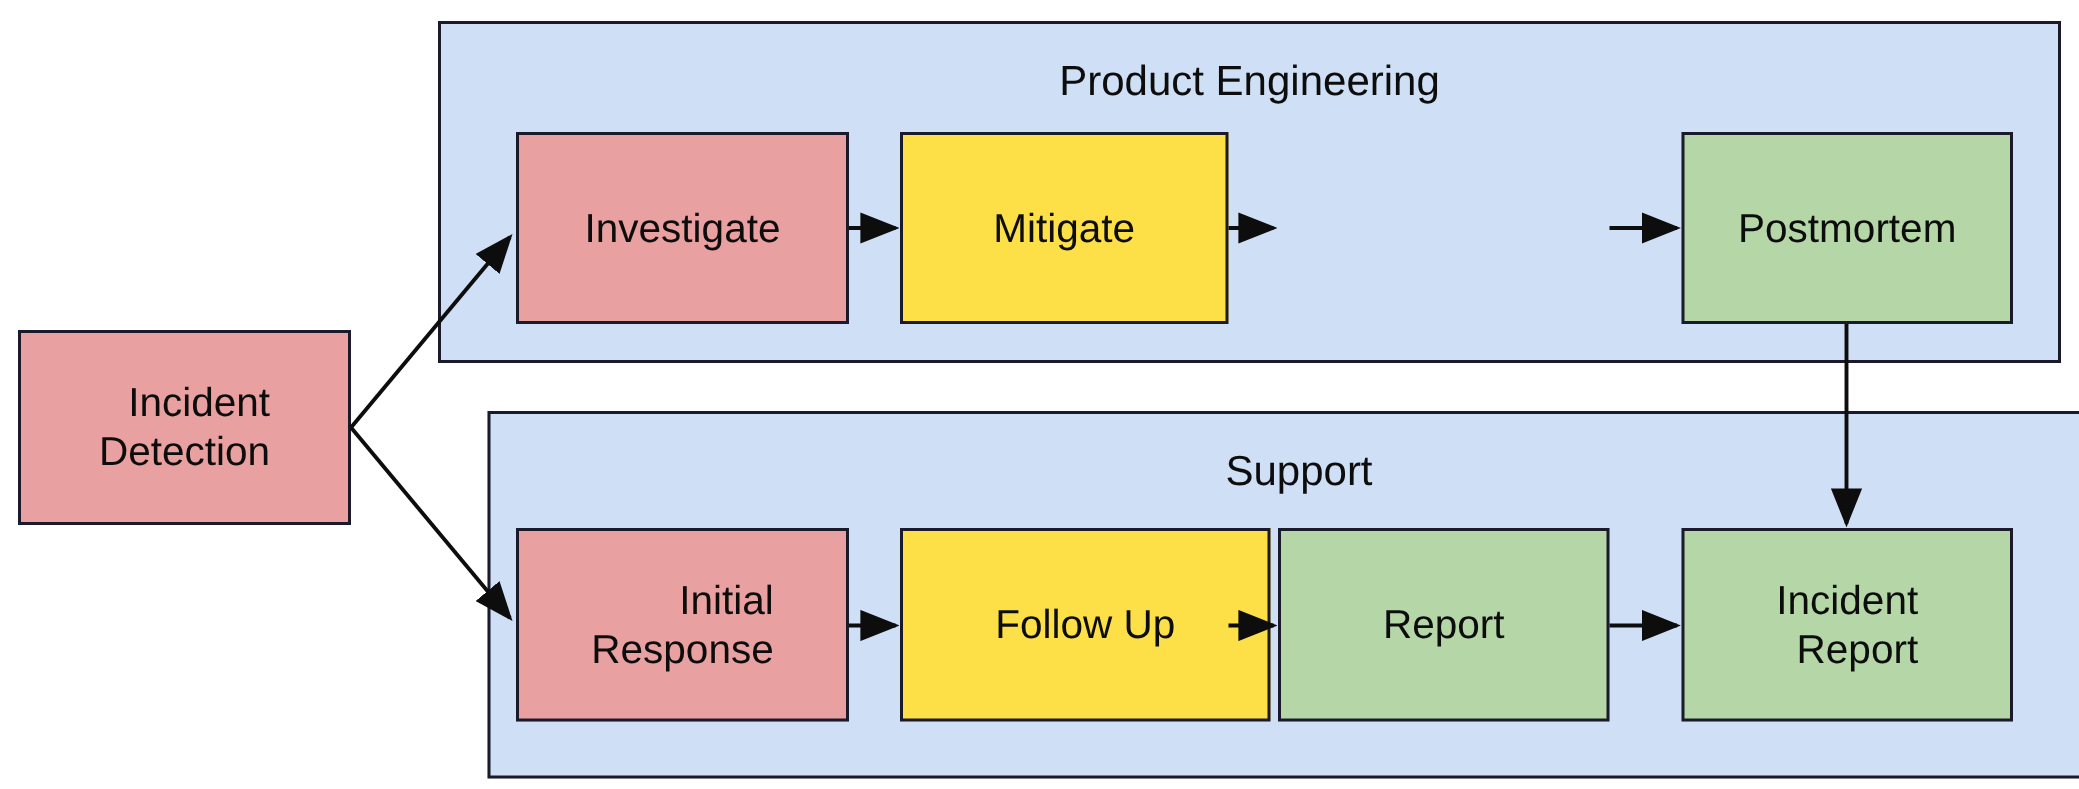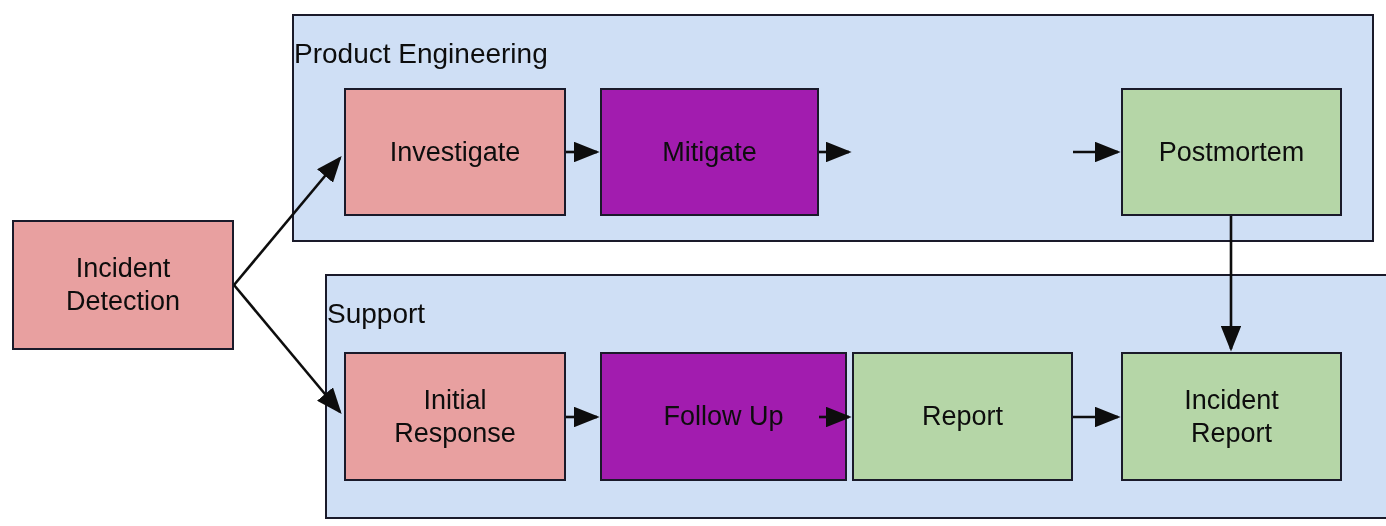--- a/index.html
+++ b/index.html
@@ -18,42 +18,42 @@
   .swimlane {
     position: absolute;
     box-sizing: border-box;
     background: #cfdff5;
     border: 2px solid #1a1a2a;
   }
   .lane-title {
     position: absolute;
     left: 0;
     right: 0;
-    text-align: left;
+    text-align: center;
     font-size: 28px;
     color: #0d0d0d;
     line-height: 1;
     white-space: nowrap;
   }
   .node {
     position: absolute;
     box-sizing: border-box;
     border: 2px solid #1a1a2a;
     display: flex;
     align-items: center;
     justify-content: center;
-    text-align: center;
+    text-align: right;
     font-size: 27px;
     color: #0d0d0d;
     line-height: 1.22;
     padding: 2px 4px;
   }
   .node span { display: block; }
   .fill-red    { background: #e8a0a0; }
-  .fill-yellow { background: #a21caf; }
+  .fill-yellow { background: #fde047; }
   .fill-green  { background: #b5d6a7; }
   #edges {
     position: absolute;
     left: 0; top: 0;
     width: 1386px;
     height: 526px;
     pointer-events: none;
   }
 </style>
 </head>

